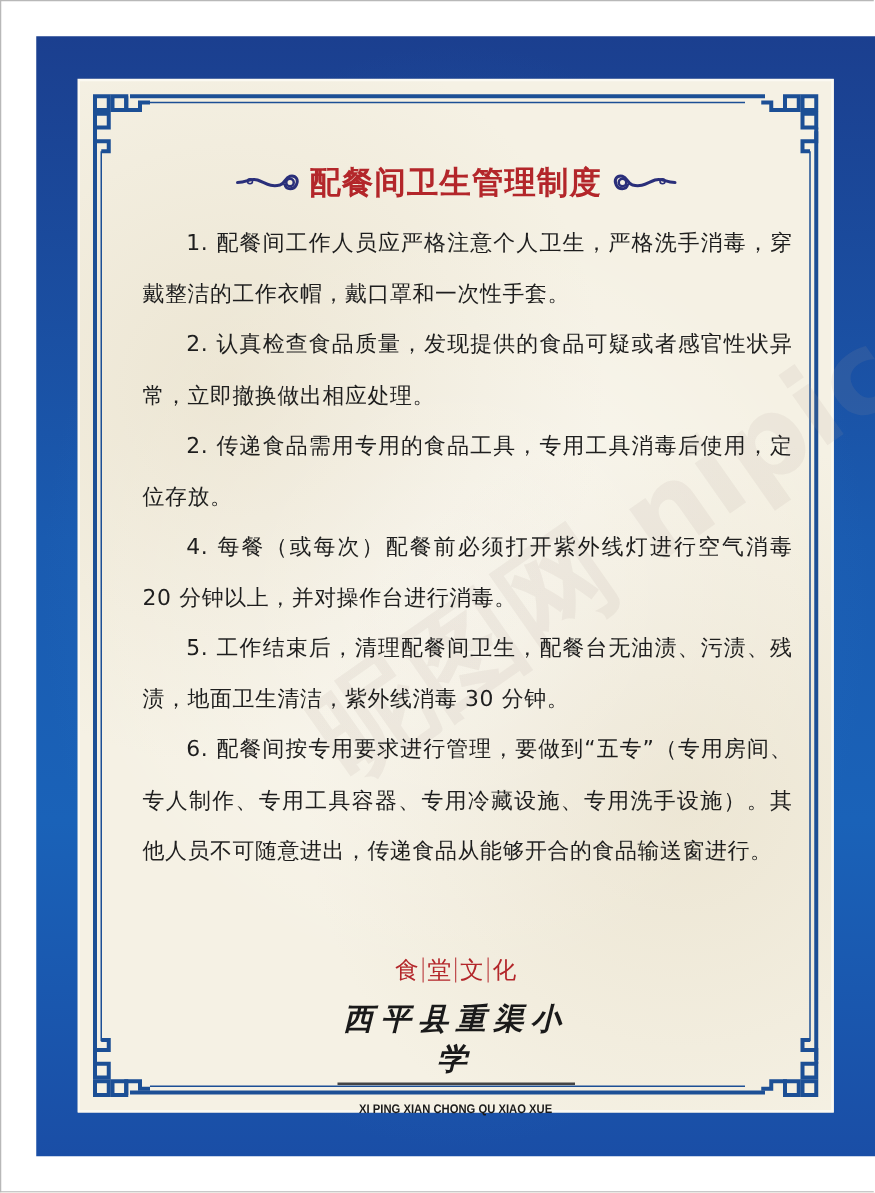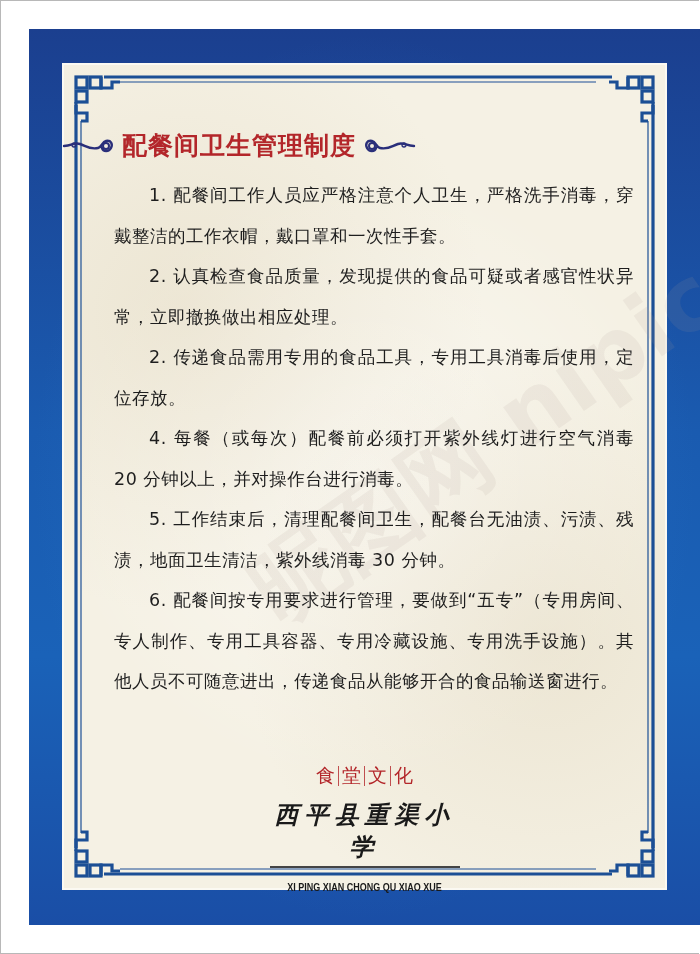--- a/index.html
+++ b/index.html
@@ -22,21 +22,21 @@
     background:#f5f1e4;
     background-image:
       radial-gradient(circle at 20% 30%, rgba(210,195,160,0.25) 0, rgba(0,0,0,0) 40%),
       radial-gradient(circle at 80% 70%, rgba(210,195,160,0.25) 0, rgba(0,0,0,0) 40%),
       radial-gradient(circle at 50% 50%, rgba(255,255,255,0.5) 0, rgba(0,0,0,0) 60%);
     box-shadow: inset 0 0 0 2px #fbf9f2;
   }
   .fret-frame { position:absolute; left:0; top:0; width:605px; height:827px; }
   .title-row {
     position:absolute; left:0; width:605px; top:62px; height:40px;
-    display:flex; align-items:center; gap:8px;
+    display:flex; align-items:center; justify-content:center; gap:8px;
   }
   .title {
     color:#b3262a; font-size:25px; font-weight:bold; letter-spacing:1px;
     font-family:"DejaVu Sans","Liberation Sans",sans-serif;
   }
   .cloud { width:52px; height:22px; }
   .content {
     position:absolute; left:52px; top:112px; width:520px;
     color:#1e1e1e; font-size:17.5px; line-height:40.5px; letter-spacing:0.5px;
   }

